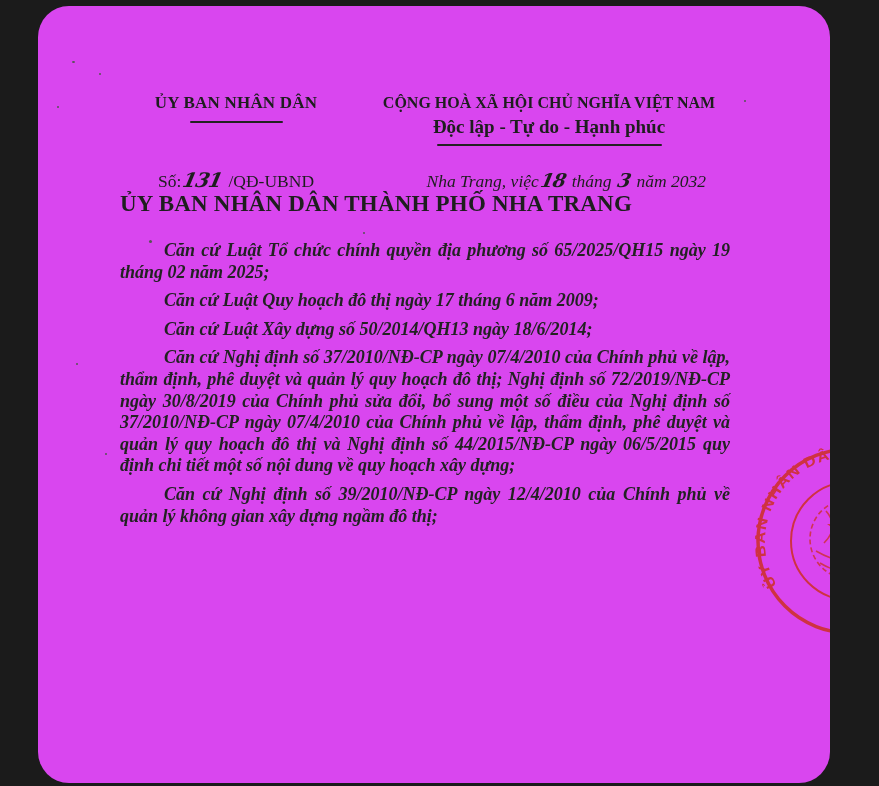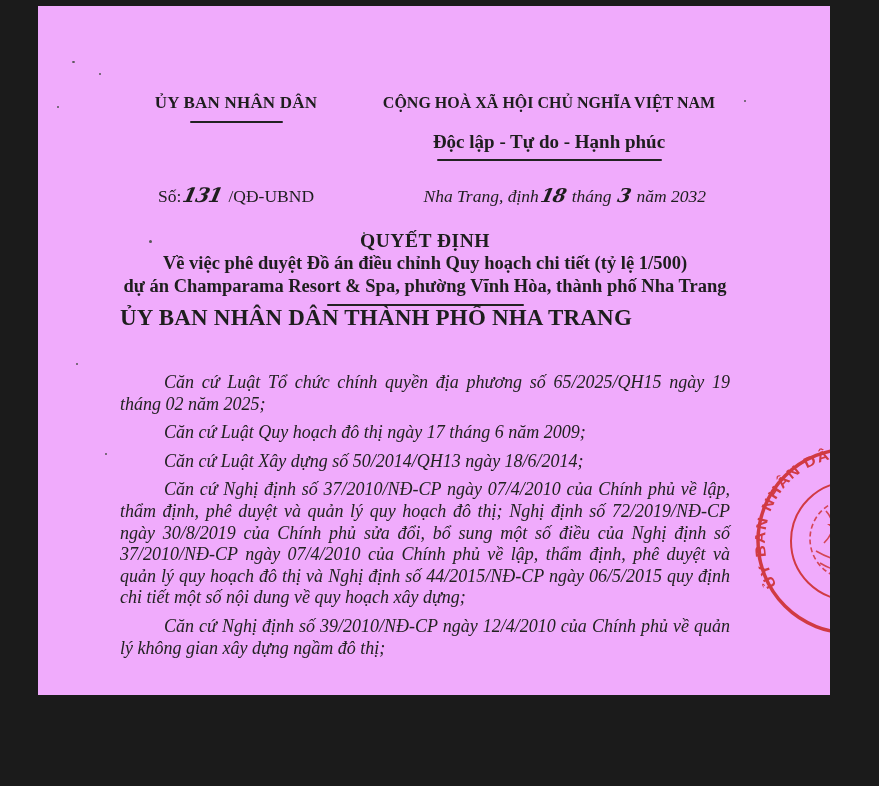--- a/index.html
+++ b/index.html
@@ -5,35 +5,36 @@
   html,body{margin:0;padding:0;}
   body{
     width:879px;height:786px;
     background:#191919;
     font-family:"Liberation Serif", serif;
     position:relative;
     overflow:hidden;
   }
   .scan-frame{position:absolute;inset:0;background:#1b1b1b;}
   .paper{
-    position:absolute;left:38px;top:6px;width:792px;height:689px;
-    background:#f0abfc;
+    position:absolute;left:38px;top:6px;width:792px;height:777px;
+    background:#d946ef;
     overflow:hidden;
     color:#1e1e1e;
+    border-radius:31px;
   }
   .content{margin-left:82px;margin-right:100px;}
   
   .header-row{
     padding-top:86px;
     display:flex;justify-content:space-between;
   }
   .header-left{width:232px;text-align:center;font-weight:bold;font-size:17px;line-height:22px;letter-spacing:.2px;}
   .header-right{width:362px;text-align:center;font-weight:bold;white-space:nowrap;}
   .header-right .nation{font-size:16px;line-height:22px;}
-  .header-right .motto{font-size:19px;line-height:23px;margin-top:16px;}
+  .header-right .motto{font-size:19px;line-height:23px;margin-top:1px;}
   .rule{background:#222;height:2px;border-radius:1px;}
   .rule-left{width:93px;margin:7px auto 0;}
   .rule-right{width:225px;margin:6px auto 0;}
   
   .meta-row{margin-top:22px;display:flex;align-items:baseline;}
   .doc-number{margin-left:38px;font-size:17.5px;}
   .doc-date{margin-left:auto;margin-right:24px;font-style:italic;font-size:17.5px;}
   .handwrite{
     display:inline-block;
     font-family:"DejaVu Serif", serif;
@@ -44,21 +45,21 @@
     padding:0 2px;
   }
   .doc-date .handwrite{font-size:19px;}
   
   .title-block{margin-top:22px;text-align:center;font-weight:bold;}
   .title-main{font-size:19.5px;line-height:23px;letter-spacing:.5px;}
   .title-sub{font-size:18.5px;line-height:23px;}
   .rule-title{width:197px;margin:6px auto 0;}
   .authority{text-align:left;font-weight:bold;font-size:23px;line-height:23px;letter-spacing:.2px;}
   
-  .body-block{margin-top:43px;}
+  .body-block{margin-top:25px;font-weight:bold;}
   .body-block p{
     margin:7px 0 0;
     font-style:italic;
     font-size:18px;line-height:21.6px;
     text-align:justify;
     text-indent:44px;
     color:#222;
   }
   .body-block p:first-child{margin-top:0;}
   
@@ -103,33 +104,27 @@
         <div class="rule rule-right"></div>
       </div>
     </div>
 
     <div class="meta-row">
       <div class="doc-number">
         <span>Số:</span><span class="handwrite">131</span>
         <span>/QĐ-UBND</span>
       </div>
       <div class="doc-date">
-        <span>Nha Trang,  định</span><span class="handwrite">18</span>
+        <span>Nha Trang,  việc</span><span class="handwrite">18</span>
         <span>tháng</span>
         <span class="handwrite">3</span>
         <span>năm 2032</span>
       </div>
     </div>
 
-    <div class="title-block">
-      <div class="title-main">QUYẾT ĐỊNH</div>
-      <div class="title-sub">Về việc phê duyệt Đồ án điều chỉnh Quy hoạch chi tiết (tỷ lệ 1/500)</div>
-      <div class="title-sub">dự án Champarama Resort &amp;  Spa, phường Vĩnh Hòa, thành phố Nha Trang</div>
-      <div class="rule rule-title"></div>
-    </div>
 
     <div class="authority">ỦY BAN NHÂN DÂN THÀNH PHỐ NHA TRANG</div>
 
     <div class="body-block">
 
         <p>Căn cứ Luật Tổ chức chính quyền địa phương số 65/2025/QH15 ngày 19 tháng 02 năm 2025;</p>
 
         <p>Căn cứ Luật Quy hoạch đô thị ngày 17 tháng 6 năm 2009;</p>
 
         <p>Căn cứ Luật Xây dựng số 50/2014/QH13 ngày 18/6/2014;</p>

